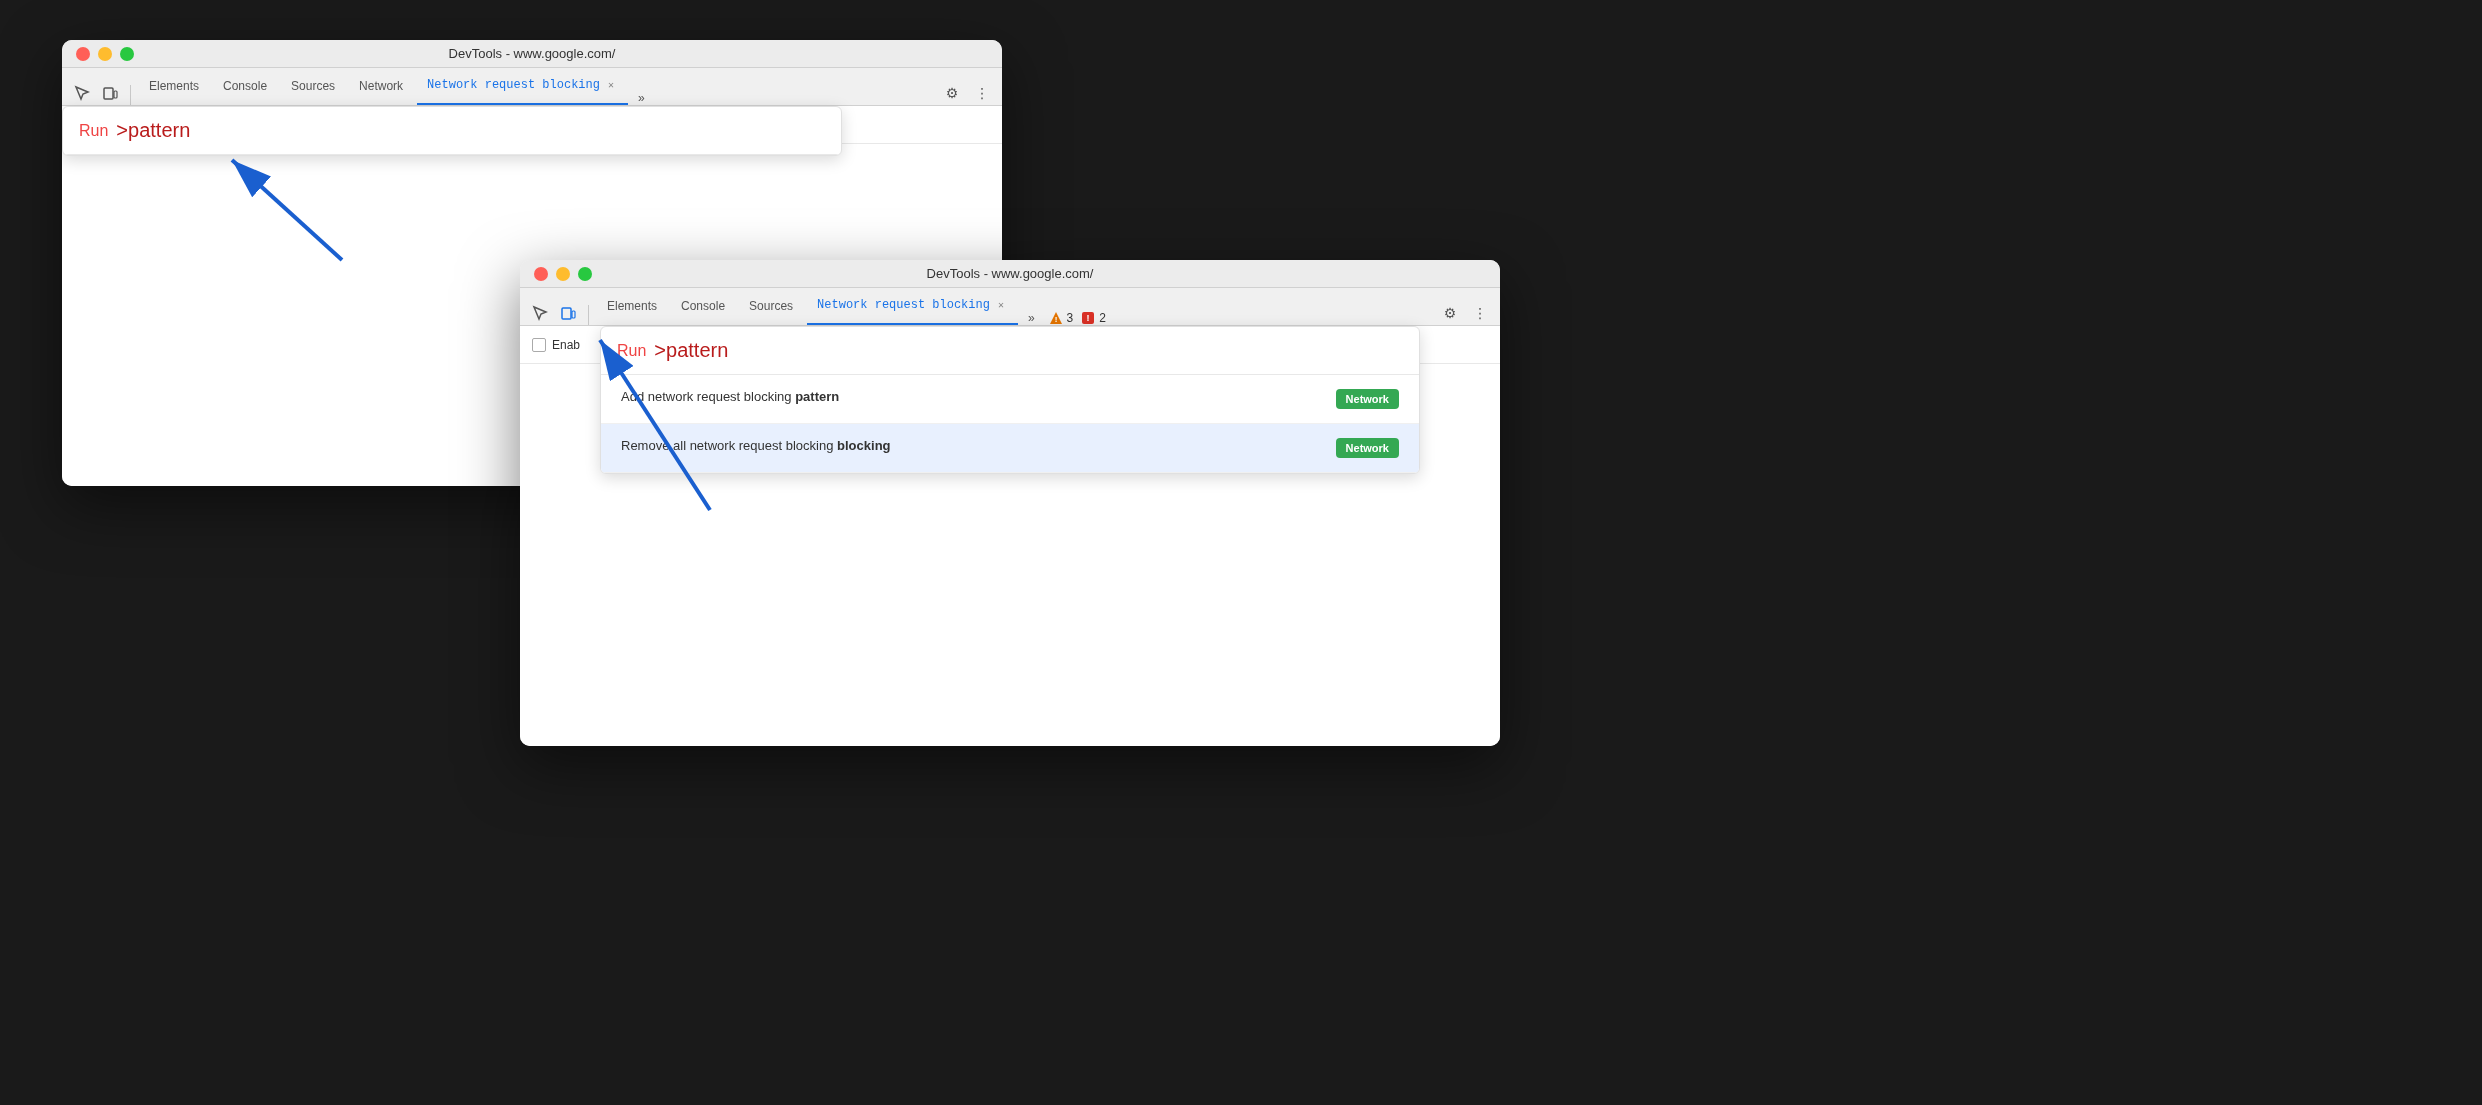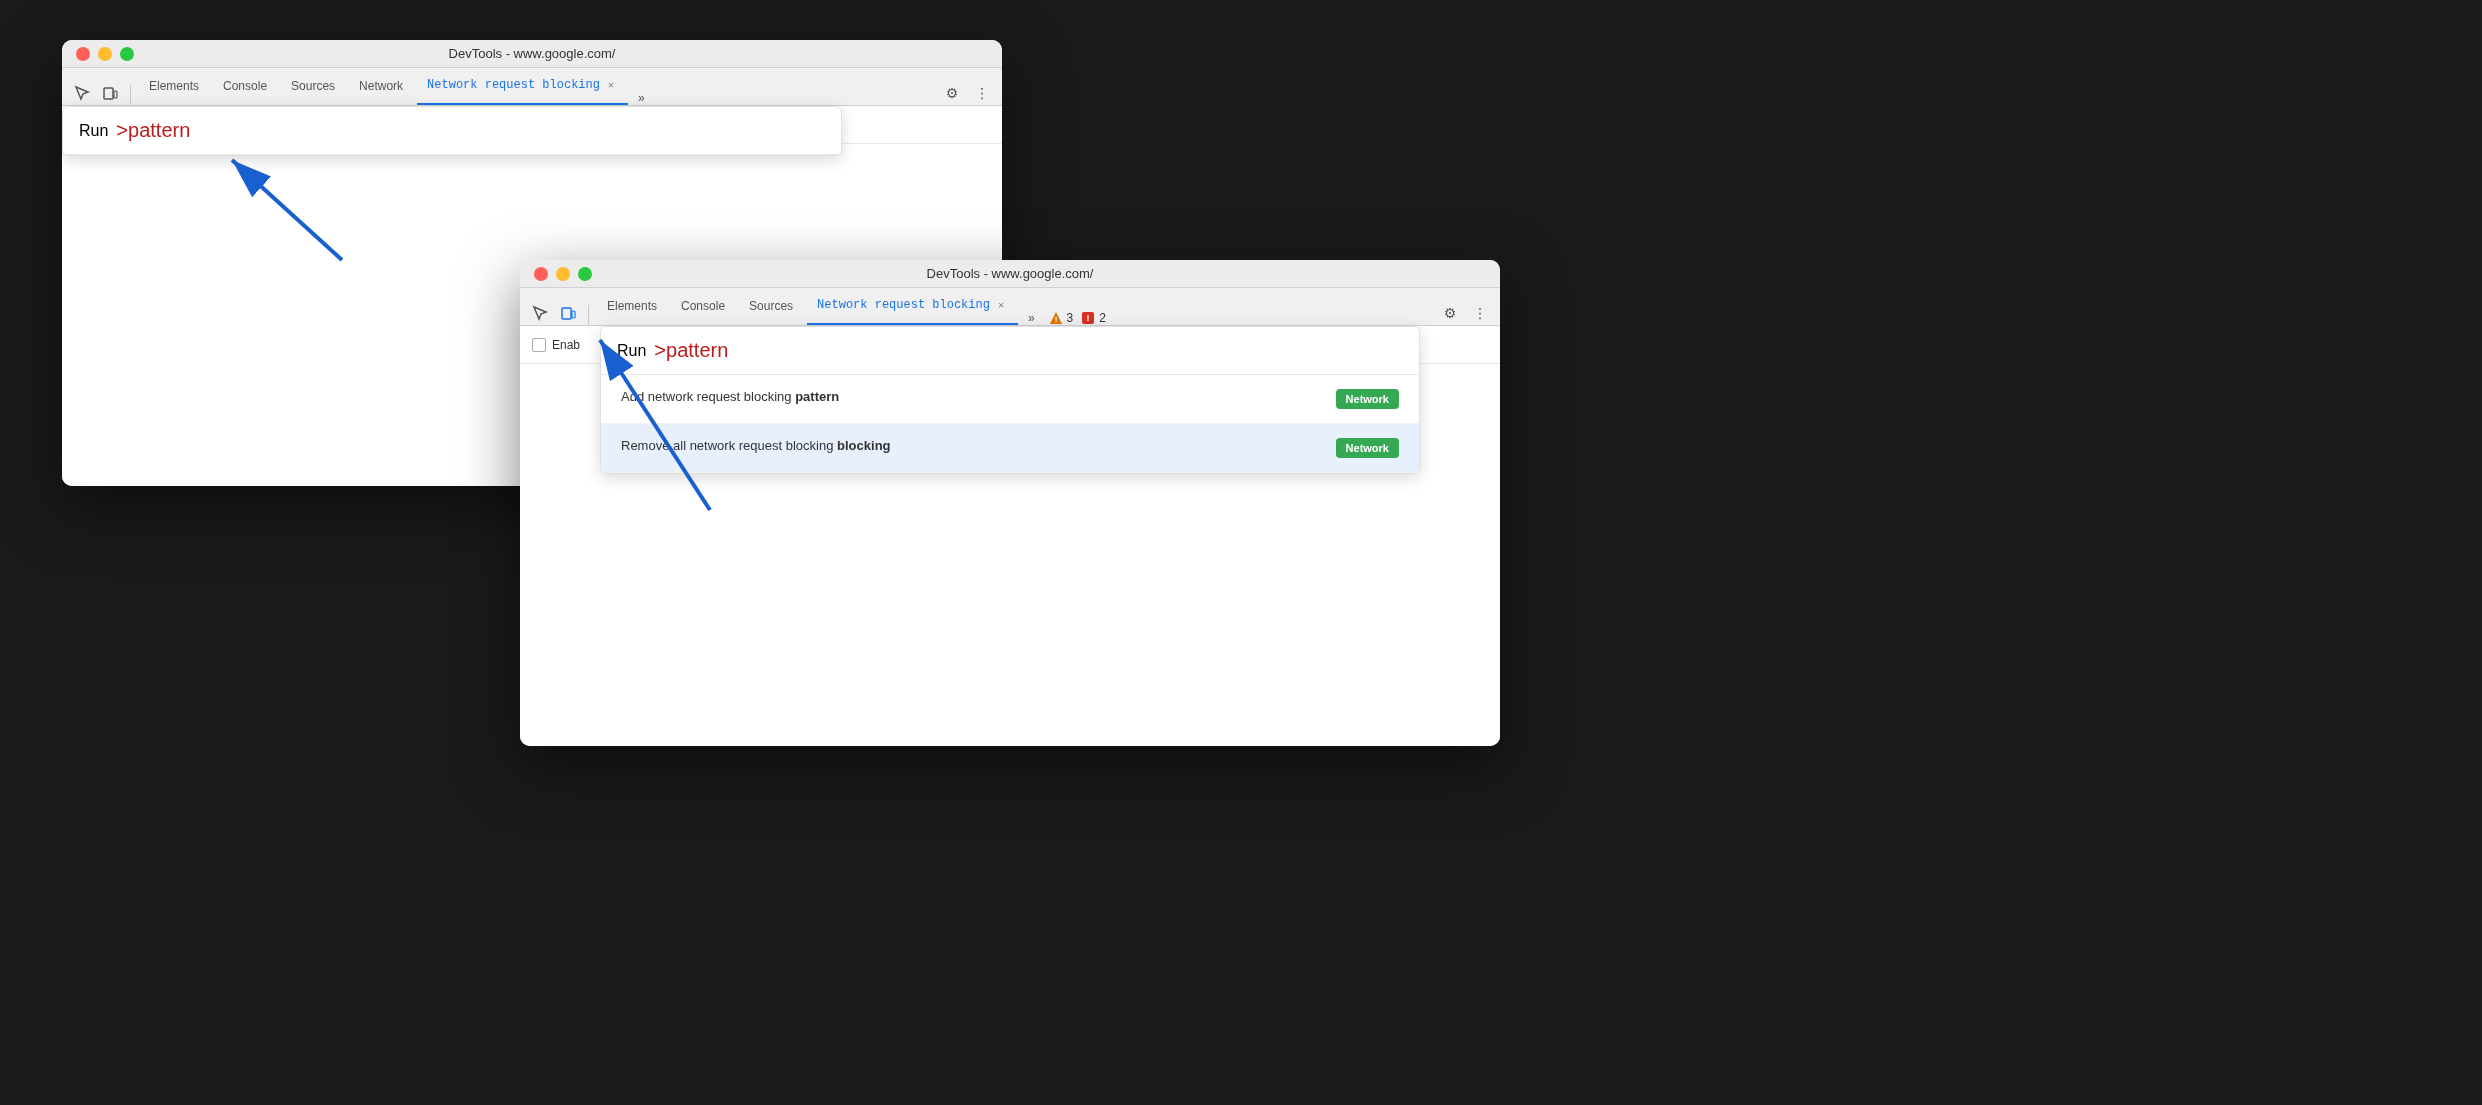--- a/index.html
+++ b/index.html
@@ -160,21 +160,21 @@
     .command-input-row {
       padding: 12px 16px;
       font-size: 16px;
       border-bottom: 1px solid #e8e8e8;
       display: flex;
       align-items: center;
       gap: 8px;
     }
 
     .cmd-run {
-      color: #000000;
+      color: #ef4444;
       font-weight: 500;
     }
 
     .cmd-pattern {
       color: #b91c1c;
       font-weight: 400;
       font-size: 20px;
     }
 
     .command-no-results {

